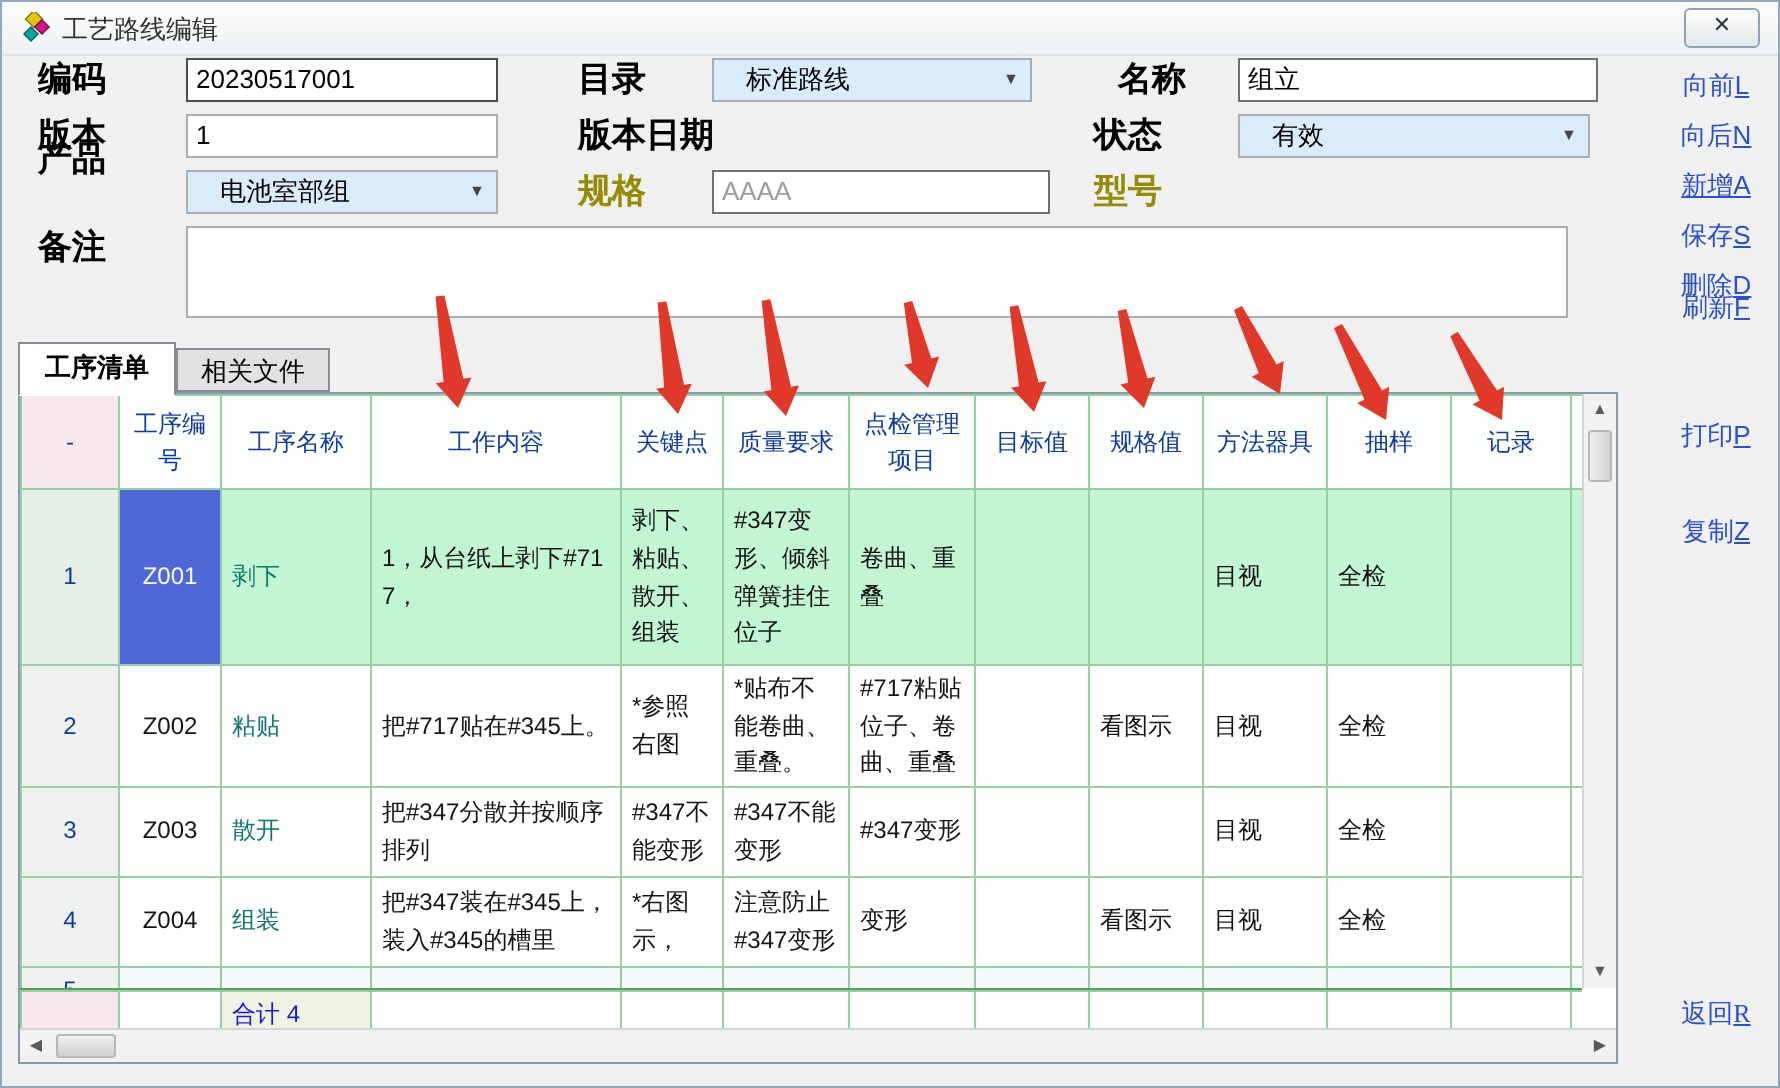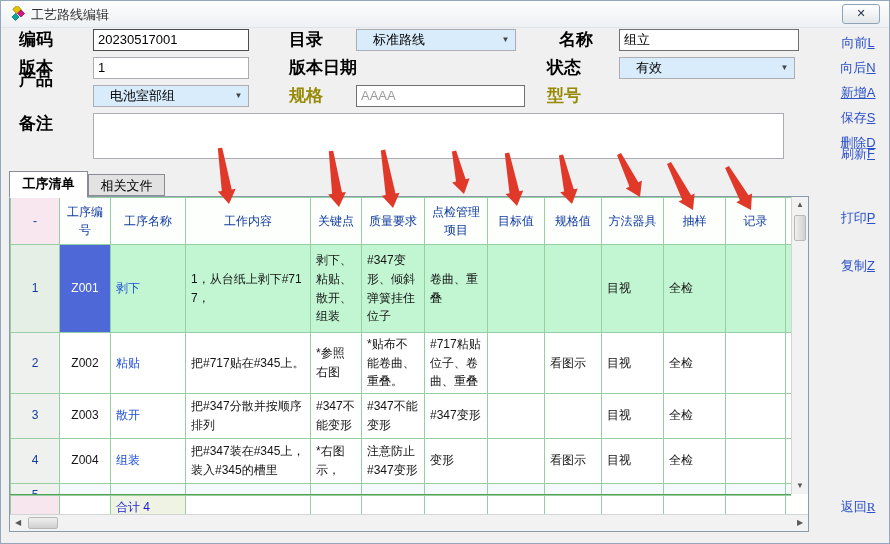--- a/index.html
+++ b/index.html
@@ -33,21 +33,21 @@
   table.grid td,table.grid th{border:1px solid #97cfa4;box-sizing:border-box;font-size:12px;font-weight:normal;padding:2px 5px;vertical-align:middle;word-break:break-all;overflow:hidden;}
   thead th{color:#103a9e;text-align:center;background:#fdfffd;height:47px;line-height:1.5;}
   th.pink{background:#f9e7f0;}
   tbody td{color:#141414;background:#fff;text-align:left;line-height:1.55;}
   tr.r0{height:88px;} tr.r1{height:60px;} tr.r2{height:45px;} tr.r3{height:45px;} tr.r4{height:40px;}
   tr.sel td{background:#c2f5d2;}
   td.c-no{background:#eef1ee;color:#123c9b;text-align:center;}
   tr.sel td.c-no{background:#e6efe6;}
   td.c-code{text-align:center;}
   td.selcell{background:#4e68d8 !important;color:#fff;}
-  td.c-name{color:#1d4ed8;}
+  td.c-name{color:#0f766e;}
   tr.r4 td{background:#f4fafe;vertical-align:top;}
   tr.r4 td.c-no{background:#eef1ee;}
   
   #gridfootwrap{position:absolute;left:0;top:297px;width:781px;height:22px;overflow:hidden;border-top:1px solid #58a058;}
   table.gfoot td{height:21px;}
   td.f-pink{background:#f8e6ef;}
   td.f-name{background:#eef3e4;color:#1a1ad2;font-weight:bold;}
   
   #vscroll{position:absolute;right:0;top:0;width:17px;height:297px;background:#f2f2f2;border-left:1px solid #d4d4d4;box-sizing:border-box;}
   #hscroll{position:absolute;left:0;bottom:0;width:798px;height:17px;background:#f2f2f2;border-top:1px solid #d4d4d4;box-sizing:border-box;}

